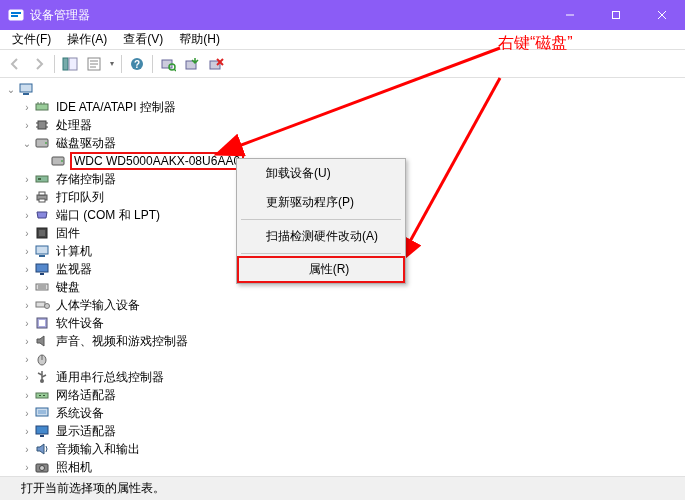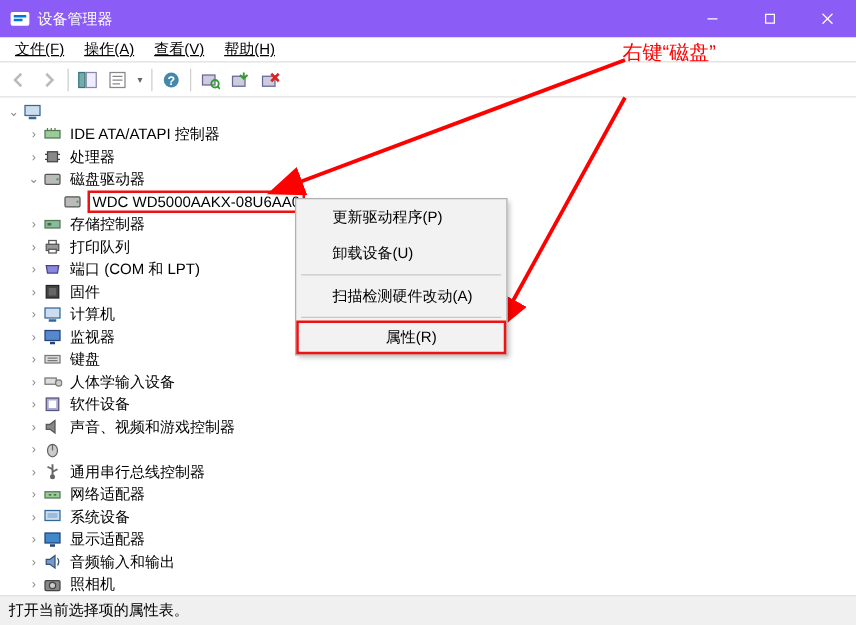--- a/index.html
+++ b/index.html
@@ -4,21 +4,21 @@
 <style>
   * { box-sizing: border-box; margin: 0; padding: 0; }
   body { font-family: "Microsoft YaHei", "Segoe UI", Tahoma, sans-serif; font-size: 12px; background: #fff; width: 685px; height: 500px; overflow: hidden; position: relative; }
   
   .titlebar { background: #8b5cf6; color: #fff; height: 30px; display: flex; align-items: center; padding-left: 8px; }
   .titlebar-icon { width: 16px; height: 16px; margin-right: 6px; display:inline-flex; align-items:center; justify-content:center; }
   .titlebar-text { flex: 1; font-size: 12px; }
   .win-btns { display: flex; height: 100%; }
   .win-btn { width: 46px; display: flex; align-items: center; justify-content: center; color: #fff; font-size: 11px; }
   
-  .menubar { height: 20px; display: flex; align-items: center; padding-left: 4px; background: #fff; border-bottom: 1px solid #e0e0e0; text-decoration: underline; }
+  .menubar { height: 20px; display: flex; align-items: center; padding-left: 4px; background: #fff; border-bottom: 1px solid #e0e0e0; }
   .menu-item { padding: 2px 8px; font-size: 12px; cursor: default; }
   
   .toolbar { height: 28px; display: flex; align-items: center; padding: 2px 4px; border-bottom: 1px solid #e0e0e0; gap: 2px; }
   .tb-btn { width: 22px; height: 22px; display: inline-flex; align-items: center; justify-content: center; border-radius: 2px; }
   .tb-sep { width: 1px; height: 18px; background: #d0d0d0; margin: 0 2px; }
   .tb-dropdown { width:10px; display:inline-flex; align-items:center; justify-content:center; color:#666; font-size:8px;}
   
   .tree-area { position: relative; height: calc(500px - 30px - 20px - 28px - 24px); overflow: auto; background: #fff; padding: 2px 4px 6px 4px; }
   .tree-row { display: flex; align-items: center; height: 18px; white-space: nowrap; }
   .expander { width: 14px; text-align: center; color: #888; font-size: 10px; cursor: default; flex: 0 0 14px;}
@@ -29,21 +29,21 @@
   .indent-1 { padding-left: 16px; }
   .indent-2 { padding-left: 32px; }
   
   .disk-highlight { border: 2px solid #e11; padding: 0 2px; }
   
   .context-menu { position: absolute; background: #f2f2f2; border: 1px solid #b0b0b0; box-shadow: 2px 2px 4px rgba(0,0,0,.25); width: 170px; z-index: 100;}
   .cm-item { padding: 5px 12px 5px 28px; font-size: 12px; cursor: default; position: relative; border:1px solid transparent;}
   .cm-sep { height: 1px; background: #c8c8c8; margin: 2px 4px; }
   .cm-item.highlight { border: 2px solid #e11; padding: 3px 10px 3px 26px; text-align: center;}
   
-  .statusbar { position: absolute; bottom: 0; left: 0; right: 0; height: 24px; border-top: 1px solid #e0e0e0; display: flex; align-items: center; padding-left: 7px; background: #f0f0f0; font-size: 12px;}
+  .statusbar { position: absolute; bottom: 0; left: 0; right: 0; height: 24px; border-top: 1px solid #e0e0e0; display: flex; align-items: center; padding-left: 21px; background: #f0f0f0; font-size: 12px;}
   
   .annotation { position: absolute; color: #f00; font-size: 16px; z-index: 50; line-height: 1.4; font-weight: 500; white-space: nowrap;}
   
   .arrow-svg { position: absolute; z-index: 60; pointer-events: none; }
   
   svg.ico { width:16px; height:16px; }
 </style>
 </head>
 <body>
 
@@ -364,22 +364,22 @@
           <svg class="ico" viewBox="0 0 16 16">
             <rect x="2" y="5" width="12" height="8" rx="1" fill="#888" stroke="#444"></rect>
             <circle cx="8" cy="9" r="2.5" fill="#ccc" stroke="#444"></circle>
           </svg>
         </span>
       <span class="node-label">照相机</span>
     </div>
   </div>
 
   <div class="context-menu" style="left:236px; top:80px;">
+    <div class="cm-item">卸载设备(U)</div>
     <div class="cm-item">更新驱动程序(P)</div>
-    <div class="cm-item">卸载设备(U)</div>
     <div class="cm-sep"></div>
     <div class="cm-item">扫描检测硬件改动(A)</div>
     <div class="cm-sep"></div>
     <div class="cm-item highlight">属性(R)</div>
   </div>
 </div>
 
 <div class="statusbar">
   <span>打开当前选择项的属性表。</span>
 </div>

